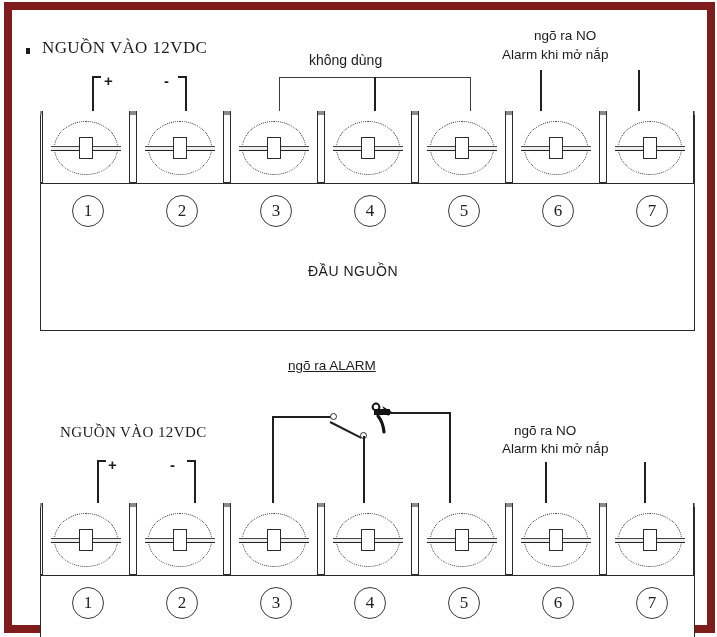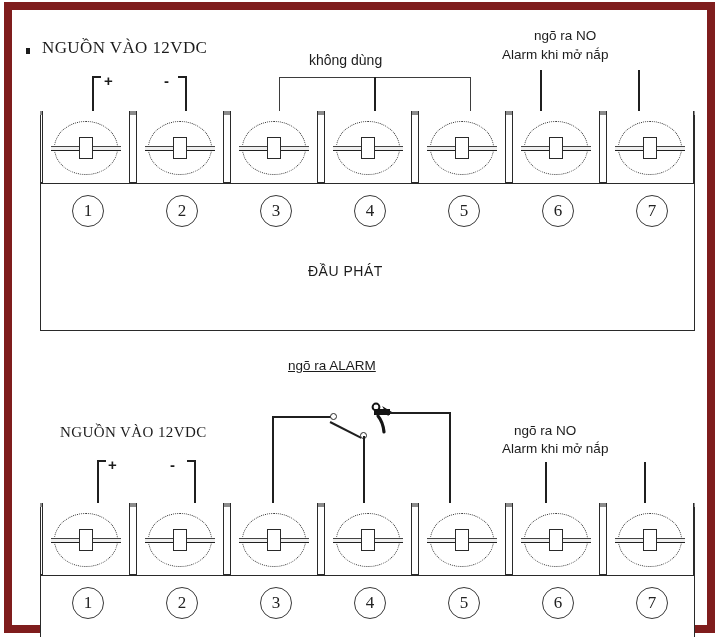--- a/index.html
+++ b/index.html
@@ -147,21 +147,21 @@
     <div class="bodybox" id="upper-body" style="left:28px;top:173px;width:655px;height:148px;">
         <div class="numcircle" style="left: 31px; top: 11px;">1</div>
         <div class="numcircle" style="left: 125px; top: 11px;">2</div>
         <div class="numcircle" style="left: 219px; top: 11px;">3</div>
         <div class="numcircle" style="left: 313px; top: 11px;">4</div>
         <div class="numcircle" style="left: 407px; top: 11px;">5</div>
         <div class="numcircle" style="left: 501px; top: 11px;">6</div>
         <div class="numcircle" style="left: 595px; top: 11px;">7</div>
       </div>
 
-    <div class="abs txt" style="left:296px;top:253px;font-size:14px;letter-spacing:.5px;">ĐẦU PHÁT</div>
+    <div class="abs txt" style="left:296px;top:253px;font-size:14px;letter-spacing:.5px;">ĐẦU NGUỒN</div>
 
     <div class="abs txt" style="left:276px;top:348px;font-size:13.5px;text-decoration:underline;">ngõ ra ALARM</div>
 
     <div class="abs txt serif" style="left:48px;top:414px;font-size:15px;">NGUỒN VÀO 12VDC</div>
 
     <div class="abs txt" style="left:502px;top:413px;font-size:13.5px;">ngõ ra NO</div>
     <div class="abs txt" style="left:490px;top:431px;font-size:13.5px;">Alarm khi mở nắp</div>
 
     <div class="lead" style="left:85px;top:450px;width:1.8px;height:43px;"></div>
     <div class="leadcap" style="left:85px;top:450px;width:9px;"></div>

